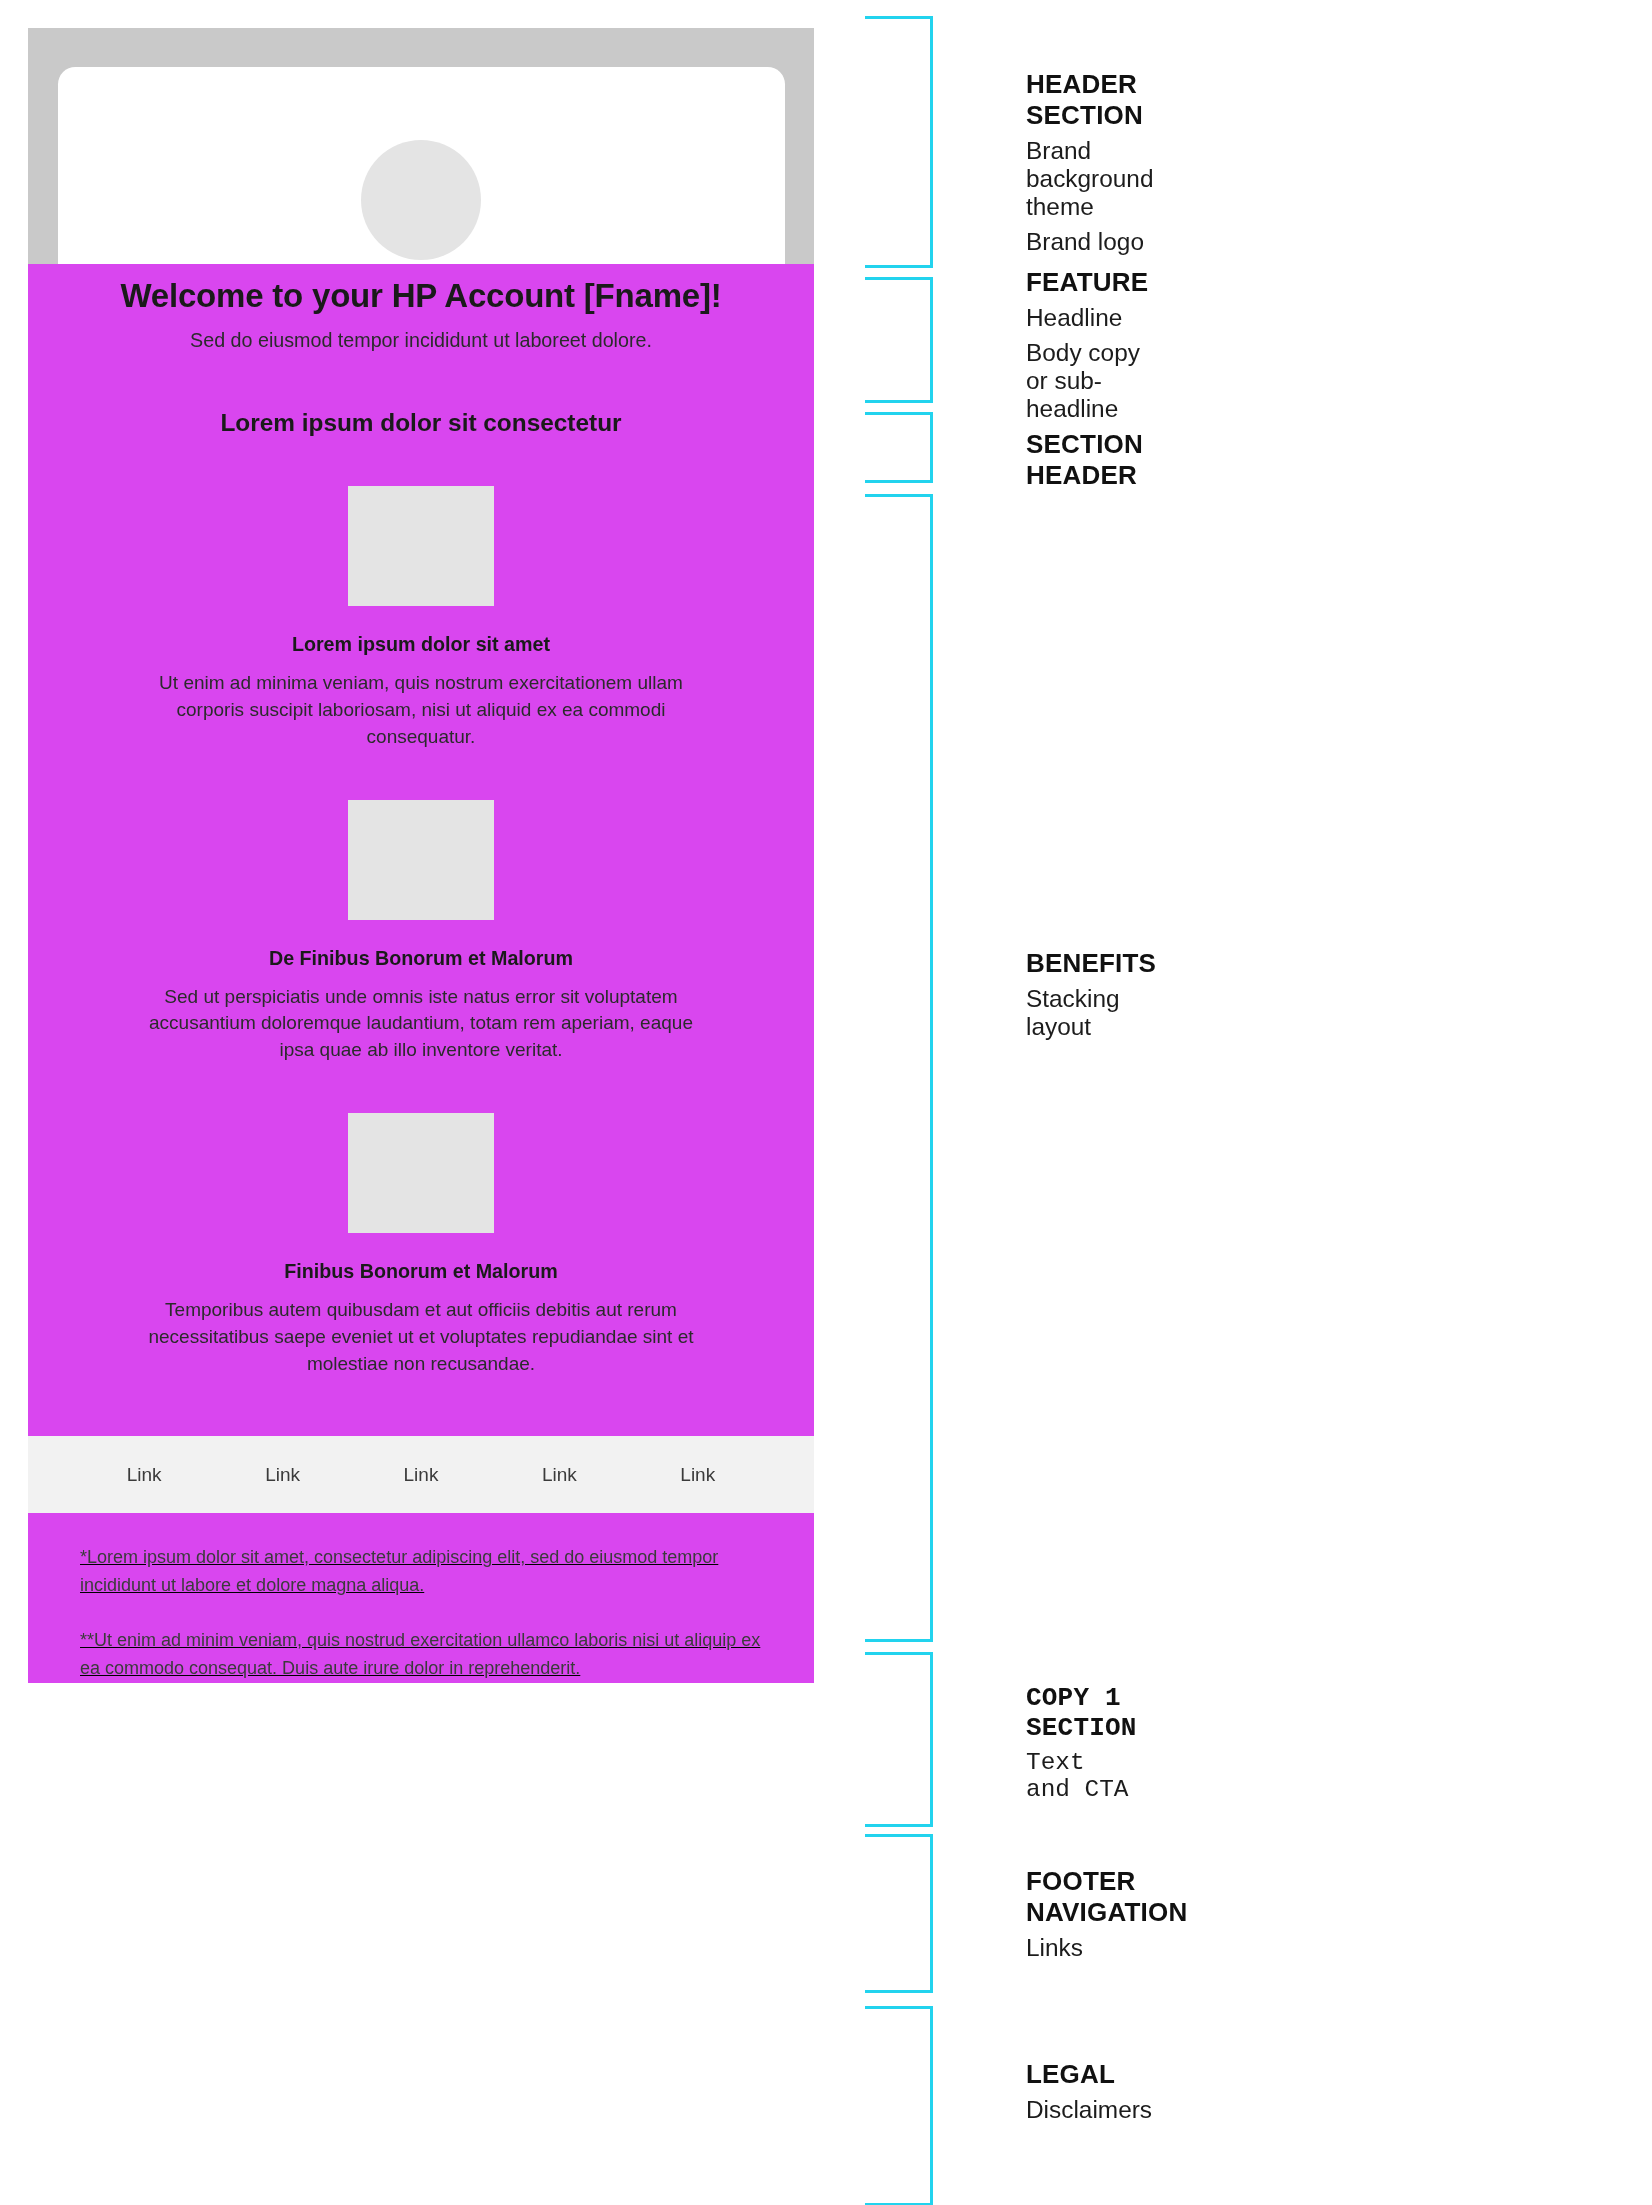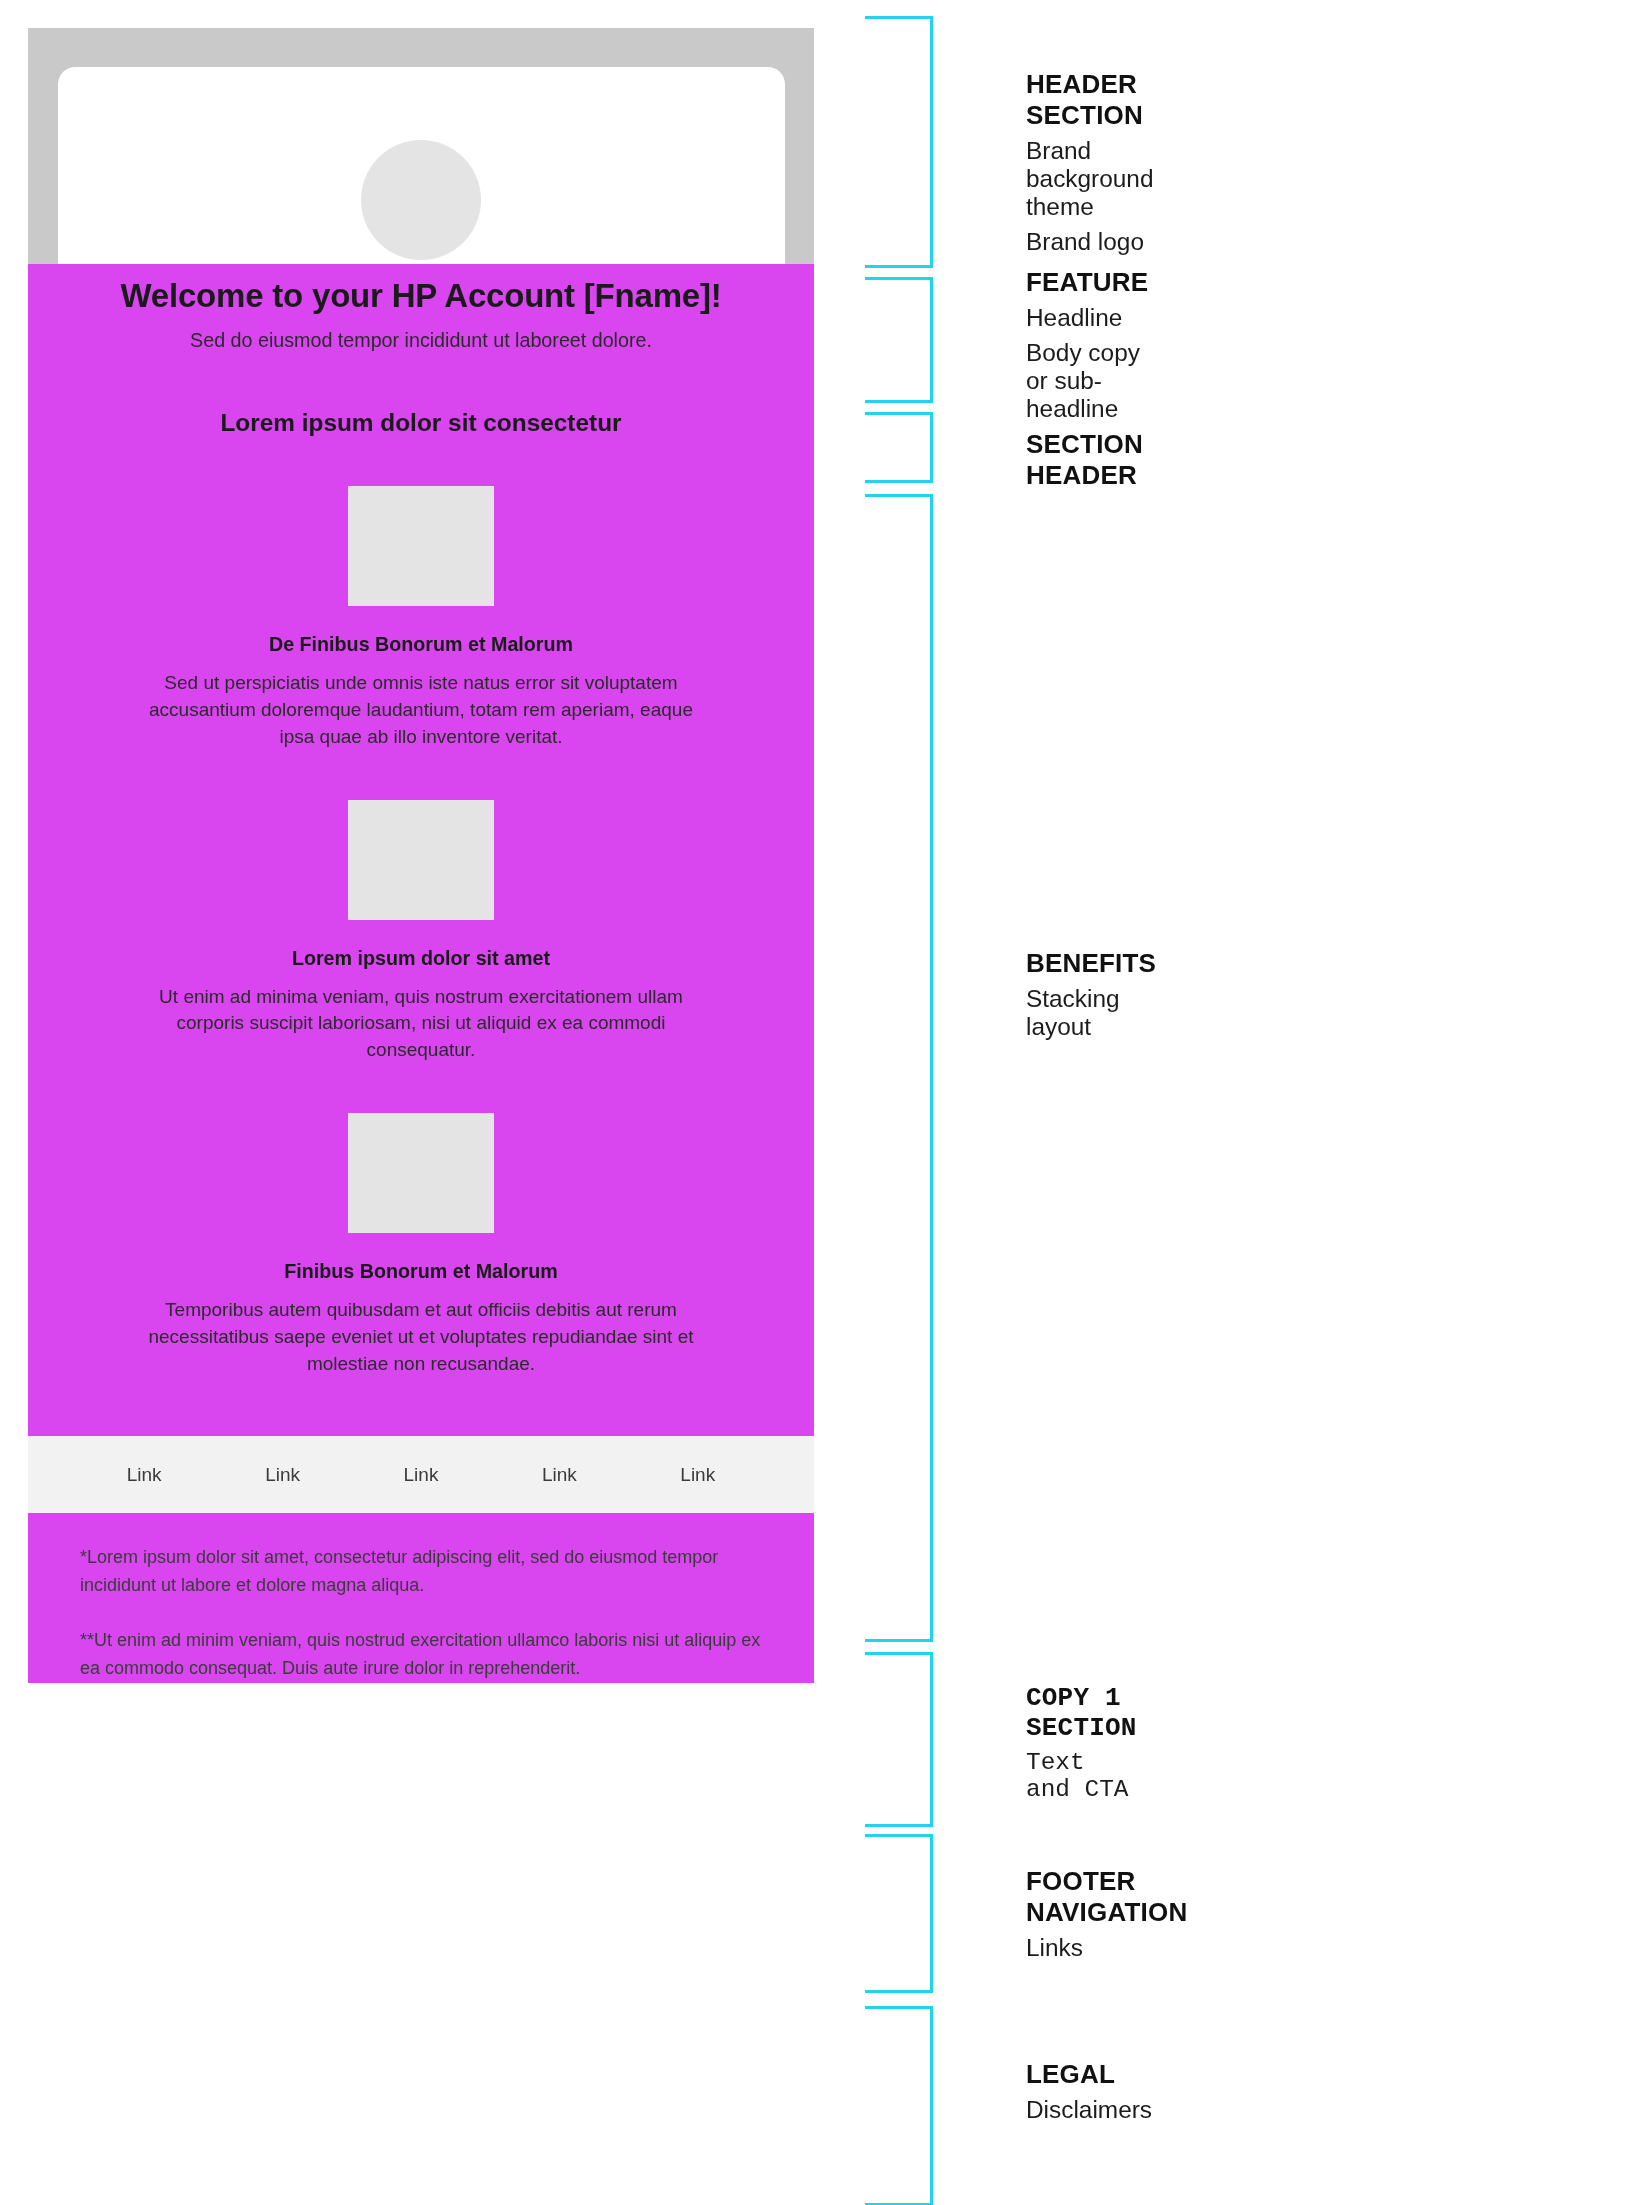--- a/index.html
+++ b/index.html
@@ -147,20 +147,21 @@
     box-sizing: border-box;
   }
   .footer-nav a {
     font-size: 19px;
     color: #3b3b3b;
     text-decoration: none;
   }
 
   .legal {
     padding: 31px 52px 0 52px;
+    text-decoration: underline;
   }
   .legal p {
     margin: 0 0 27px 0;
     font-size: 18px;
     line-height: 1.55;
     color: #3b3b3b;
   }
 
   
   .annotations {
@@ -217,28 +218,28 @@
 
       <div class="feature">
         <h1>Welcome to your HP Account [Fname]!</h1>
         <p class="sub">Sed do eiusmod tempor incididunt ut laboreet dolore.</p>
       </div>
 
       <div class="section-header">Lorem ipsum dolor sit consectetur</div>
 
       <div class="benefit">
         <div class="thumb"></div>
+        <h3>Lorem ipsum dolor sit amet</h3>
+        <p>Ut enim ad minima veniam, quis nostrum exercitationem ullam corporis suscipit laboriosam, nisi ut aliquid ex ea commodi consequatur.</p>
+      </div>
+
+      <div class="benefit">
+        <div class="thumb"></div>
         <h3>De Finibus Bonorum et Malorum</h3>
         <p>Sed ut perspiciatis unde omnis iste natus error sit voluptatem accusantium doloremque laudantium, totam rem aperiam, eaque ipsa quae ab illo inventore veritat.</p>
-      </div>
-
-      <div class="benefit">
-        <div class="thumb"></div>
-        <h3>Lorem ipsum dolor sit amet</h3>
-        <p>Ut enim ad minima veniam, quis nostrum exercitationem ullam corporis suscipit laboriosam, nisi ut aliquid ex ea commodi consequatur.</p>
       </div>
 
       <div class="benefit">
         <div class="thumb"></div>
         <h3>Finibus Bonorum et Malorum</h3>
         <p>Temporibus autem quibusdam et aut officiis debitis aut rerum necessitatibus saepe eveniet ut et voluptates repudiandae sint et molestiae non recusandae.</p>
       </div>
 
 
       <div class="footer-nav">

